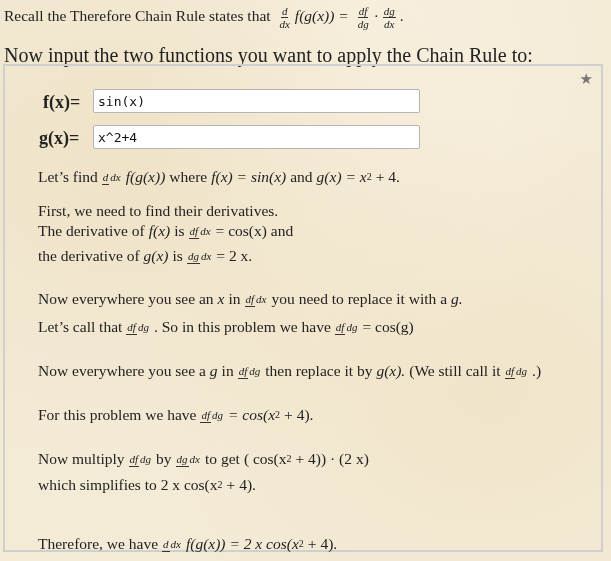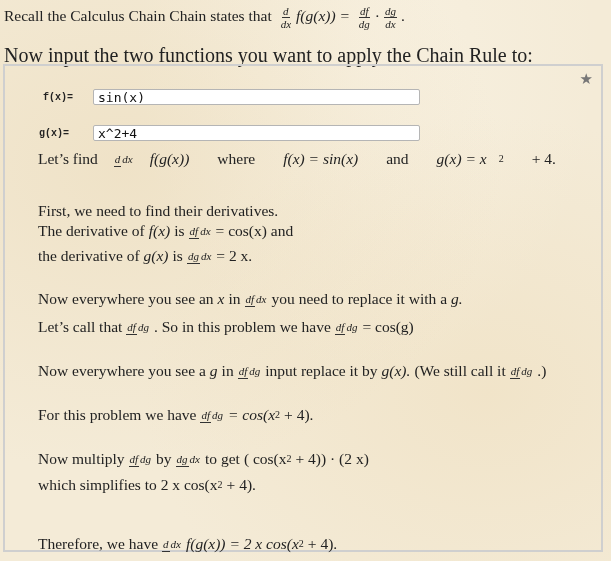--- a/index.html
+++ b/index.html
@@ -24,25 +24,25 @@
   }
   .box {
     position: absolute; left: 3px; top: 64px; width: 600px; height: 488px;
     border: 2px solid #cfcfcf; box-sizing: border-box;
   }
   .star {
     position: absolute; right: 8px; top: 4px; font-size: 15px; color: #777;
     font-family: "DejaVu Sans", sans-serif;
   }
   .field-label {
-    position: absolute; font-family: Liberation Mono, monospace;
-    font-weight: bold; font-size: 10px; color: #222; white-space: nowrap;
+    position: absolute; font-family: Liberation Serif, serif;
+    font-weight: bold; font-size: 18px; color: #222; white-space: nowrap;
   }
   .field {
-    position: absolute; left: 88px; width: 327px; height: 16px;
+    position: absolute; left: 88px; width: 327px; height: 24px;
     border: 1px solid #b5b5b5; border-radius: 2px; background: #fff;
     box-sizing: border-box; padding: 0 4px;
     font-family: "DejaVu Sans Mono", "Liberation Mono", monospace; font-size: 13px;
     color: #111; line-height: 19px; outline: none;
   }
   .line {
     position: absolute; left: 33px; white-space: nowrap;
     font-family: "Liberation Serif", serif; font-size: 15.5px; color: #222;
     display: flex; align-items: center;
   }
@@ -55,21 +55,21 @@
   }
   .frac .num { border-bottom: 1px solid #333; padding: 0 1px 1px; }
   .frac .den { padding: 1px 1px 0; }
   sup { font-size: 10px; vertical-align: 6px; line-height: 0; }
   .gap { display: inline-block; width: 4px; }
 </style>
 </head>
 <body>
 
 <div class="intro">
-  <span>Recall the Calculus Chain Chain states that</span>
+  <span>Recall the Therefore Chain Rule states that</span>
   <span class="frac">
       <span class="num">d</span>
       <span class="den">dx</span>
     </span><span class="m">f(g(x)) =</span>
   <span class="frac">
       <span class="num">df</span>
       <span class="den">dg</span>
     </span>·<span class="frac">
       <span class="num">dg</span>
       <span class="den">dx</span>
@@ -80,21 +80,21 @@
 
 <div class="box">
   <span class="star">★</span>
 
   <span class="field-label" style="left:38px; top:26px;">f(x)=</span>
   <input class="field" style="top: 23px;" value="sin(x)">
 
   <span class="field-label" style="left:34px; top:62px;">g(x)=</span>
   <input class="field" style="top: 59px;" value="x^2+4">
 
-  <div class="line" style="top:84px;gap:12px;">
+  <div class="line" style="top:102px;">
     <span>Let’s find</span>
     <span class="frac"><span class="num">d</span><span class="den">dx</span></span>
     <span class="m">f(g(x))</span>
       <span class="gap"></span>
     <span>where</span>
       <span class="gap"></span>
     <span class="m">f(x) = sin(x)</span>
       <span class="gap"></span>
     <span>and</span>
       <span class="gap"></span>
@@ -145,21 +145,21 @@
     <span>= cos(g)</span>
   </div>
 
   <div class="line" style="top:296px;">
     <span>Now everywhere you see a</span>
       <span class="gap"></span>
     <span class="m">g</span>
       <span class="gap"></span>
     <span>in</span>
     <span class="frac"><span class="num">df</span><span class="den">dg</span></span>
-    <span>input replace it by</span>
+    <span>then replace it by</span>
       <span class="gap"></span>
     <span class="m">g(x).</span>
       <span class="gap"></span>
     <span>(We still call it</span>
     <span class="frac"><span class="num">df</span><span class="den">dg</span></span>
     <span>.)</span>
   </div>
 
   <div class="line" style="top:340px;">
     <span>For this problem we have</span>

